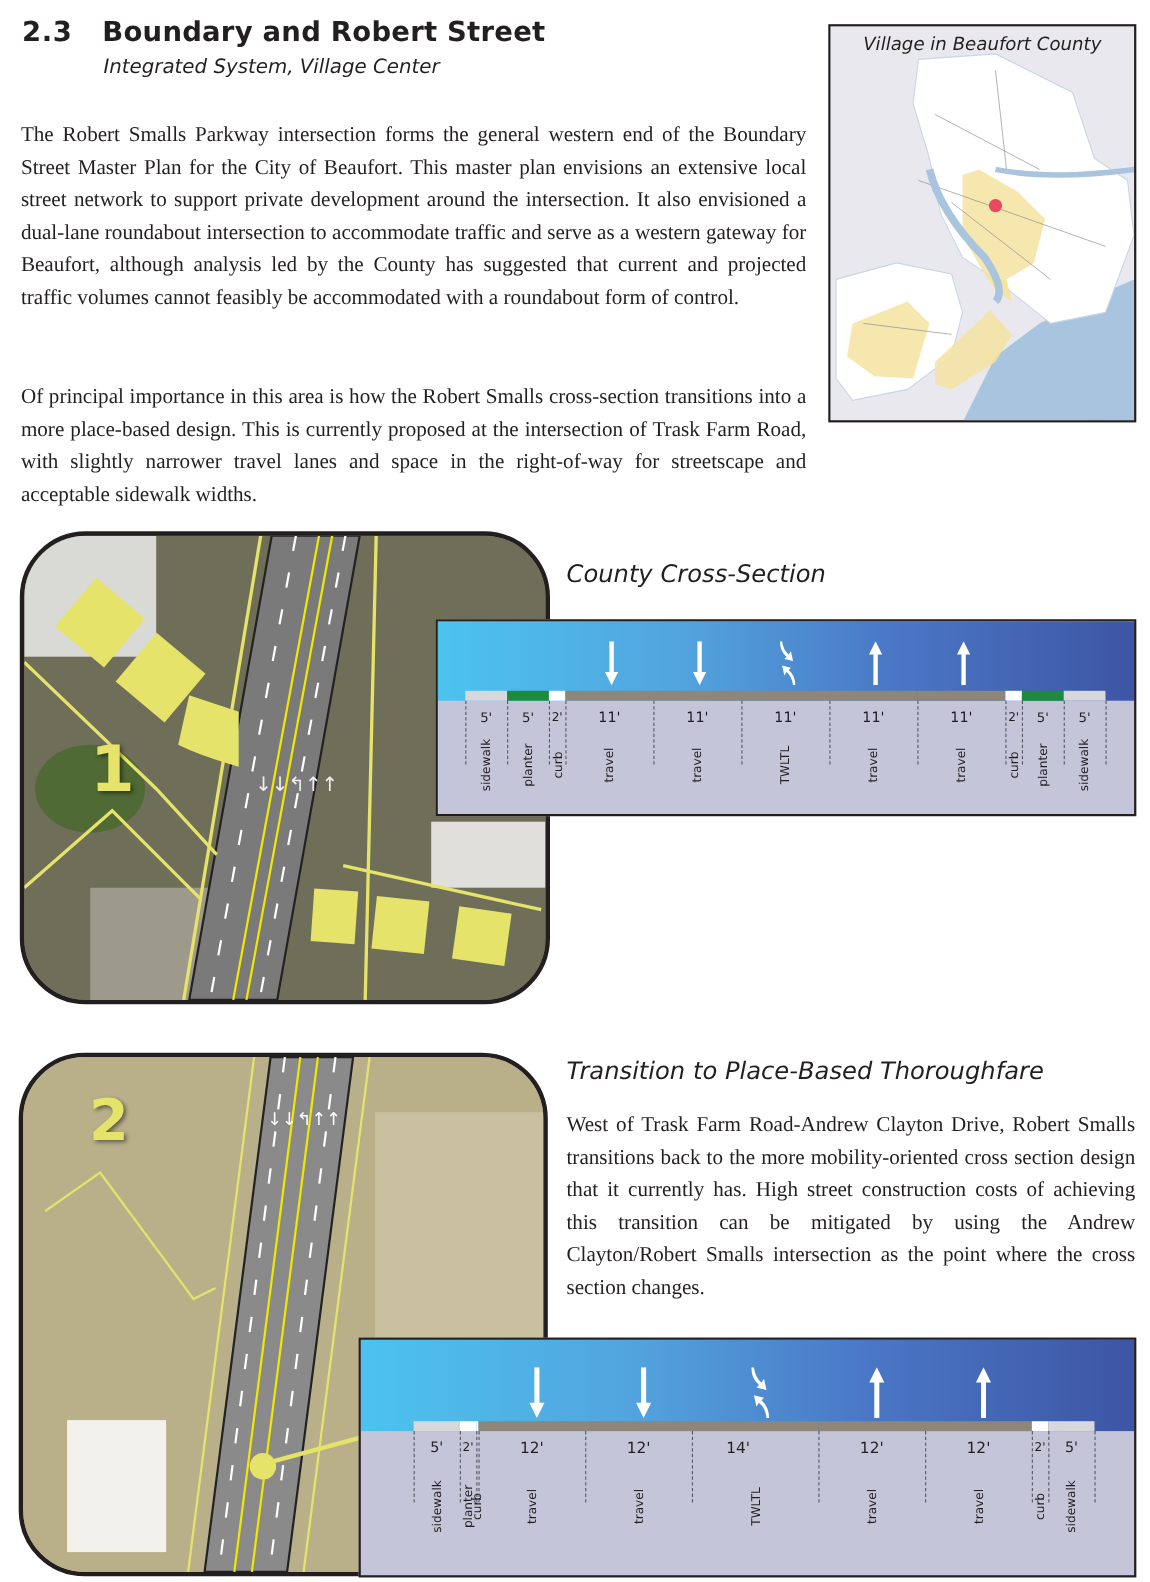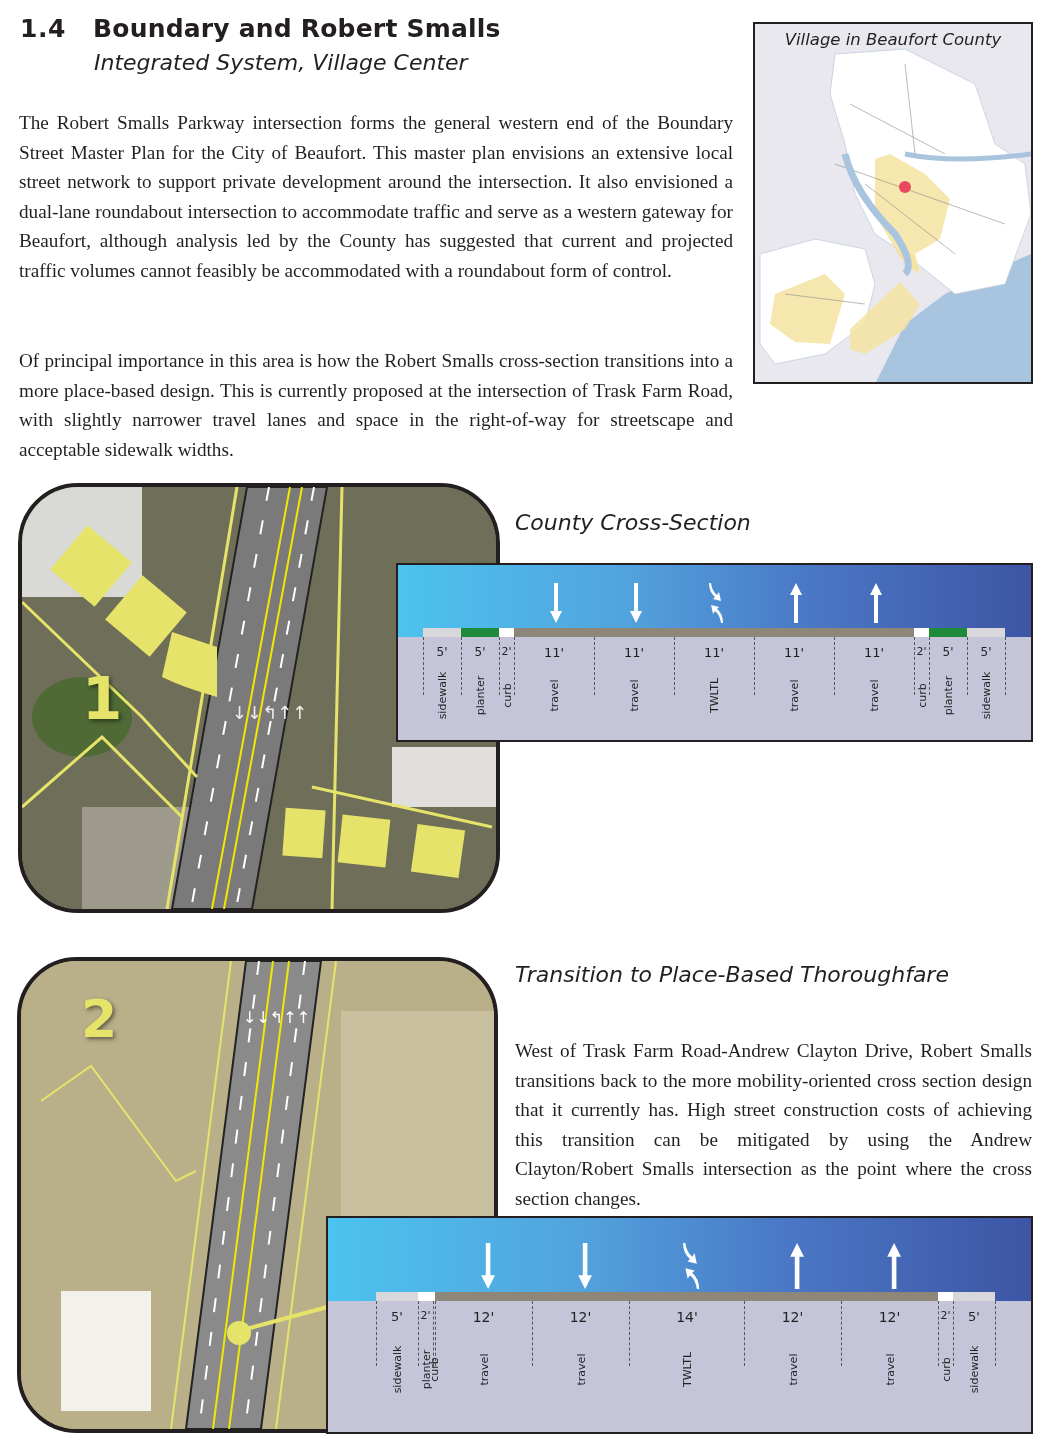--- a/index.html
+++ b/index.html
@@ -1,48 +1,48 @@
 <!DOCTYPE html>
 <html><head>
 <meta charset="utf-8">
 <style>
   html, body { margin:0; padding:0; background:#ffffff; }
   body { width:1045px; height:1438px; position:relative; overflow:hidden; font-family:"Liberation Serif", serif; color:#231f20; }
   .abs { position:absolute; }
   #sec-num { left:20px; top:14px; font-family:"DejaVu Sans", sans-serif; font-weight:bold; font-size:25px; letter-spacing:0.5px; }
   #sec-title { left:93px; top:14px; font-family:"DejaVu Sans", sans-serif; font-weight:bold; font-size:25px; letter-spacing:0.2px; }
-  #sec-sub { left:94px; top:50px; font-family:"DejaVu Sans", sans-serif; font-style:italic; font-size:22px; }
+  #sec-sub { left:94px; top:50px; font-family:"DejaVu Sans", sans-serif; font-style:italic; font-size:18px; }
   .para { font-family:"Liberation Serif", serif; font-size:19.2px; line-height:29.5px; text-align:justify; }
   #para1 { left:19px; top:108px; width:714px; }
   #para2 { left:19px; top:346px; width:714px; }
   #map-box { left:753px; top:22px; width:280px; height:362px; border:2px solid #231f20; background:#e9e8ee; overflow:hidden; box-sizing:border-box; }
   #map-title { left:0; top:6px; width:100%; text-align:center; font-family:"DejaVu Sans", sans-serif; font-style:italic; font-size:16.5px; }
   .panel { border:4px solid #231f20; border-radius:60px; overflow:hidden; box-sizing:border-box; }
   #panel1 { left:18px; top:483px; width:482px; height:430px; background:#7d7c62; }
   #panel2 { left:17px; top:957px; width:481px; height:476px; background:#b7ae86; }
   .panel-num { font-family:"DejaVu Sans", sans-serif; font-weight:bold; color:#e6e36a; text-shadow:2px 2px 4px rgba(0,0,0,0.5); }
   .subhead { font-family:"DejaVu Sans", sans-serif; font-style:italic; font-size:22px; }
   #sub1 { left:515px; top:510px; }
   #sub2 { left:515px; top:962px; }
-  #para3 { left:515px; top:1036px; width:517px; }
+  #para3 { left:515px; top:1008px; width:517px; }
   .xsec { border:2px solid #231f20; box-sizing:border-box; overflow:hidden; background:#c5c5da; }
   #xsec1 { left:396px; top:563px; width:637px; height:179px; }
   #xsec2 { left:326px; top:1216px; width:707px; height:218px; }
   .sky { position:absolute; left:0; top:0; right:0; background:linear-gradient(90deg,#4cc3ef 0%,#52a4de 35%,#4a78c6 65%,#3d55a4 100%); }
   .xlabel { position:absolute; font-family:"DejaVu Sans", sans-serif; color:#231f20; transform:translateX(-50%); white-space:nowrap; }
   .xname { position:absolute; font-family:"DejaVu Sans", sans-serif; font-size:11px; color:#231f20; transform-origin:center; white-space:nowrap; }
   .dash { position:absolute; border-left:1px dashed #55555f; width:0; }
   .strip { position:absolute; height:9px; }
   svg { display:block; }
 </style>
 </head>
 <body>
 
-<div class="abs" id="sec-num">1.4</div>
-<div class="abs" id="sec-title">Boundary and Robert Smalls</div>
+<div class="abs" id="sec-num">2.3</div>
+<div class="abs" id="sec-title">Boundary and Robert Street</div>
 <div class="abs" id="sec-sub">Integrated System, Village Center</div>
 
 <div class="abs para" id="para1">The Robert Smalls Parkway intersection forms the general western end of the Boundary Street Master Plan for the City of Beaufort.  This master plan envisions an extensive local street network to support private development around the intersection.  It also envisioned a dual-lane roundabout intersection to accommodate traffic and serve as a western gateway for Beaufort, although analysis led by the County has suggested that current and projected traffic volumes cannot feasibly be accommodated with a roundabout form of control.</div>
 <div class="abs para" id="para2">Of principal importance in this area is how the Robert Smalls cross-section transitions into a more place-based design.  This is currently proposed at the intersection of Trask Farm Road, with slightly narrower travel lanes and space in the right-of-way for streetscape and acceptable sidewalk widths.</div>
 
 <div class="abs" id="map-box">
   <svg width="276" height="358" viewBox="0 0 276 358">
     <rect width="276" height="358" fill="#e9e8ee"></rect>
     <path d="M120 360 L150 300 L190 270 L230 250 L276 230 L276 358 Z" fill="#a9c4de"></path>
     <path d="M80 30 L150 25 L220 60 L240 120 L270 140 L276 190 L250 260 L200 270 L175 250 L150 230 L120 210 L100 170 L90 120 L75 70 Z" fill="#ffffff" stroke="#c9d6e4" stroke-width="1"></path>
@@ -213,21 +213,21 @@
       <div class="dash" style="left: 204px; top: 83px; height: 65px;"></div>
       <div class="xlabel" style="left: 252.5px; top: 91px; font-size: 14px;">12'</div>
       <div class="xname" style="left: 222.5px; width: 60px; text-align: center; top: 145px; transform: rotate(-90deg);">travel</div>
       <div class="abs" style="left: 240.5px; top: 25px;">
         <svg width="32.199999999999996" height="46" viewBox="0 0 14 40">
           <path d="M5 0 H9 V28 H13 L7 40 L1 28 H5 Z" fill="#ffffff"></path>
         </svg>
       </div>
       <div class="strip" style="left: 301px; top: 74px; width: 115px; background: rgb(142, 134, 121);"></div>
       <div class="dash" style="left: 301px; top: 83px; height: 65px;"></div>
-      <div class="xlabel" style="left: 359px; top: 91px; font-size: 14px; text-align: center;">14'</div>
+      <div class="xlabel" style="left: 343px; top: 91px; font-size: 14px; text-align: center;">14'</div>
       <div class="xname" style="left: 328.5px; width: 60px; text-align: center; top: 145px; transform: rotate(-90deg);">TWLTL</div>
       <div class="abs" style="left: 346.5px; top: 25px;">
         <svg width="32.199999999999996" height="46" viewBox="0 0 14 40">
           <path d="M2 0 Q3 8 8 12 L10 9 L12 18 L4 16 L6 14 Q0 9 0 0 Z M12 40 Q11 32 6 28 L4 31 L2 22 L10 24 L8 26 Q14 31 14 40 Z" fill="#ffffff"></path>
         </svg>
       </div>
       <div class="strip" style="left: 416px; top: 74px; width: 97px; background: rgb(142, 134, 121);"></div>
       <div class="dash" style="left: 416px; top: 83px; height: 65px;"></div>
       <div class="xlabel" style="left: 464.5px; top: 91px; font-size: 14px;">12'</div>
       <div class="xname" style="left: 434.5px; width: 60px; text-align: center; top: 145px; transform: rotate(-90deg);">travel</div>

